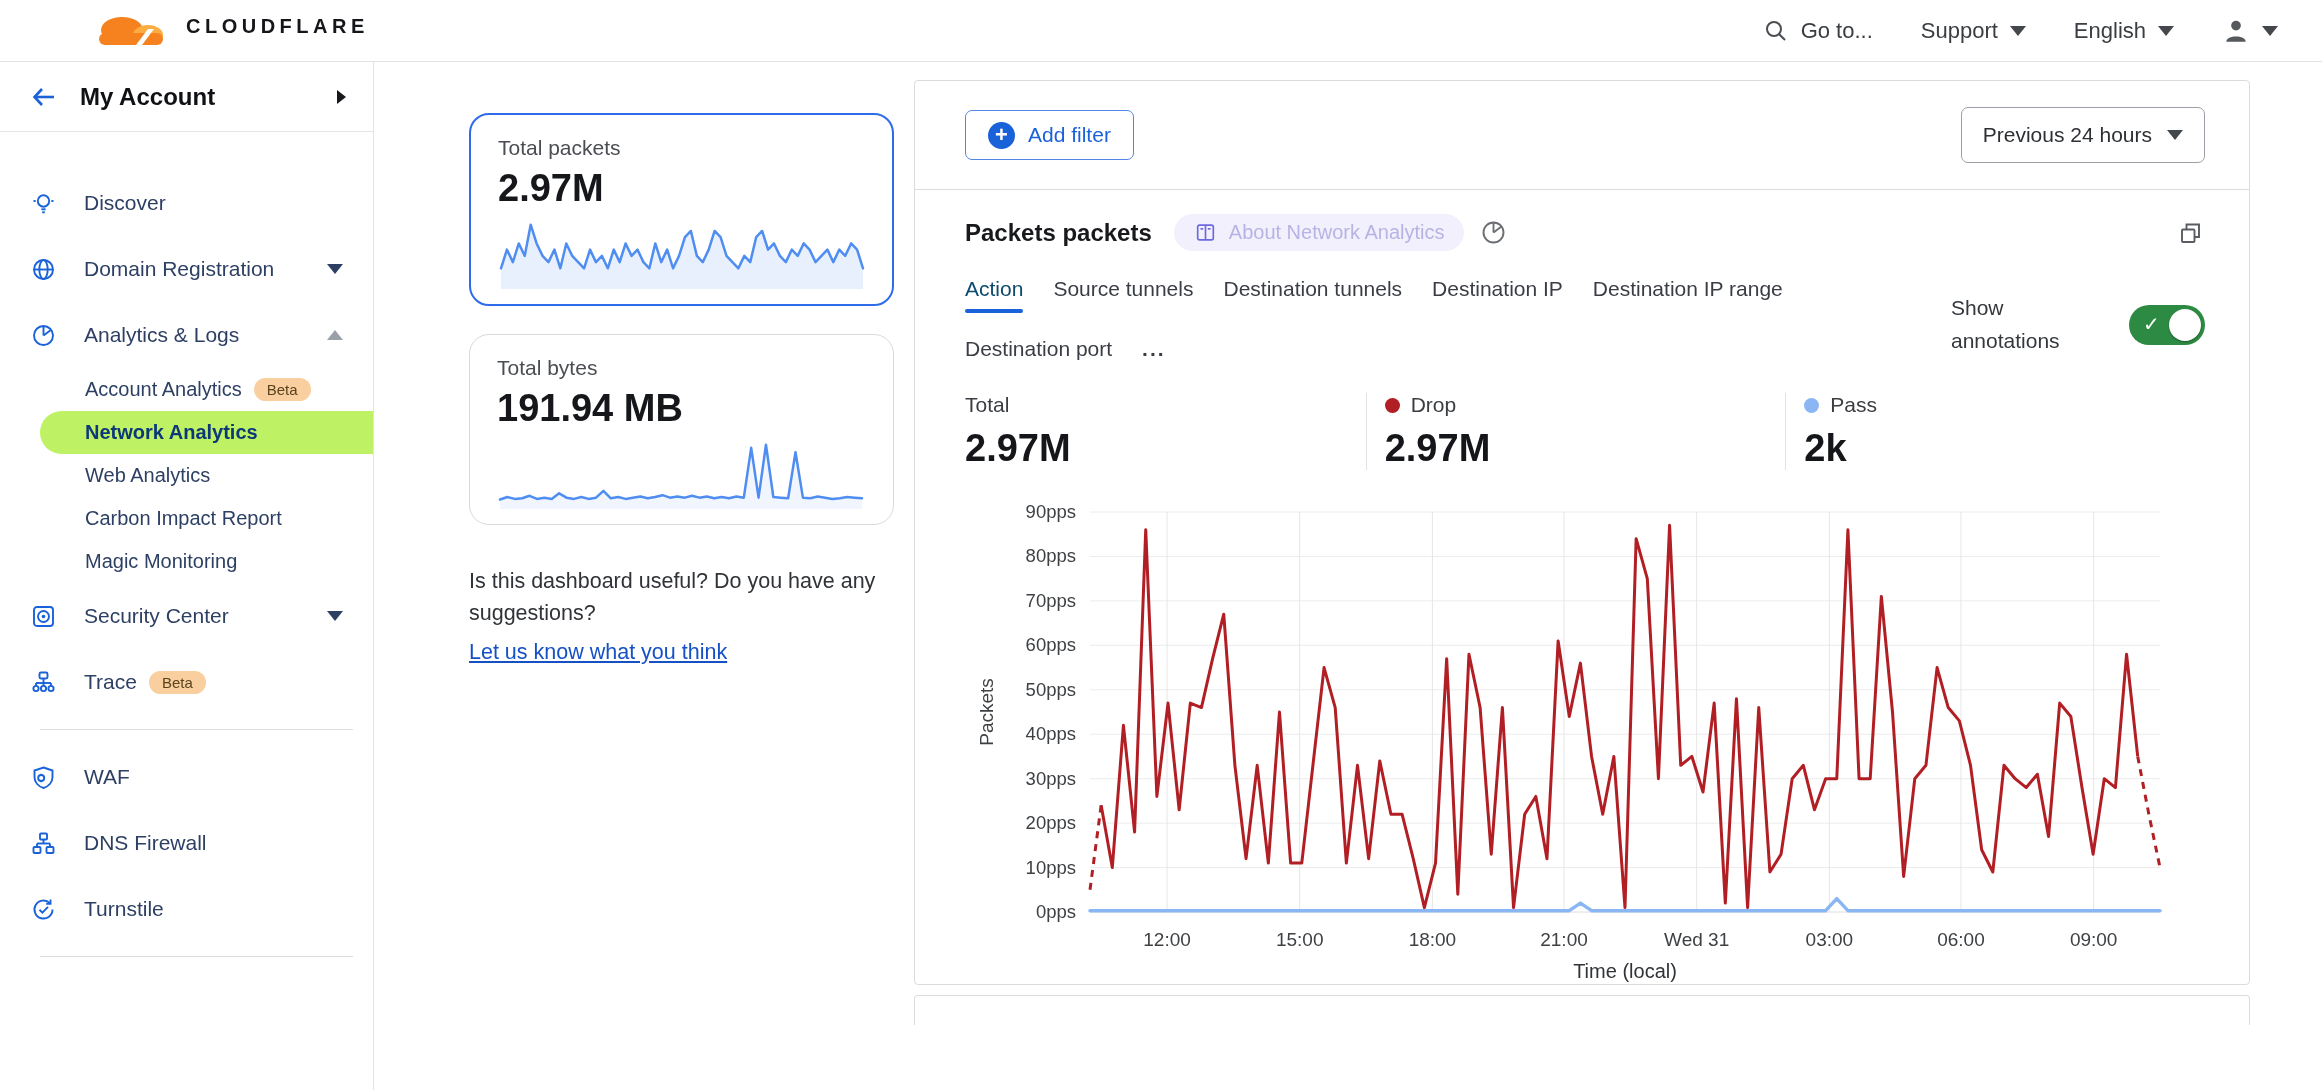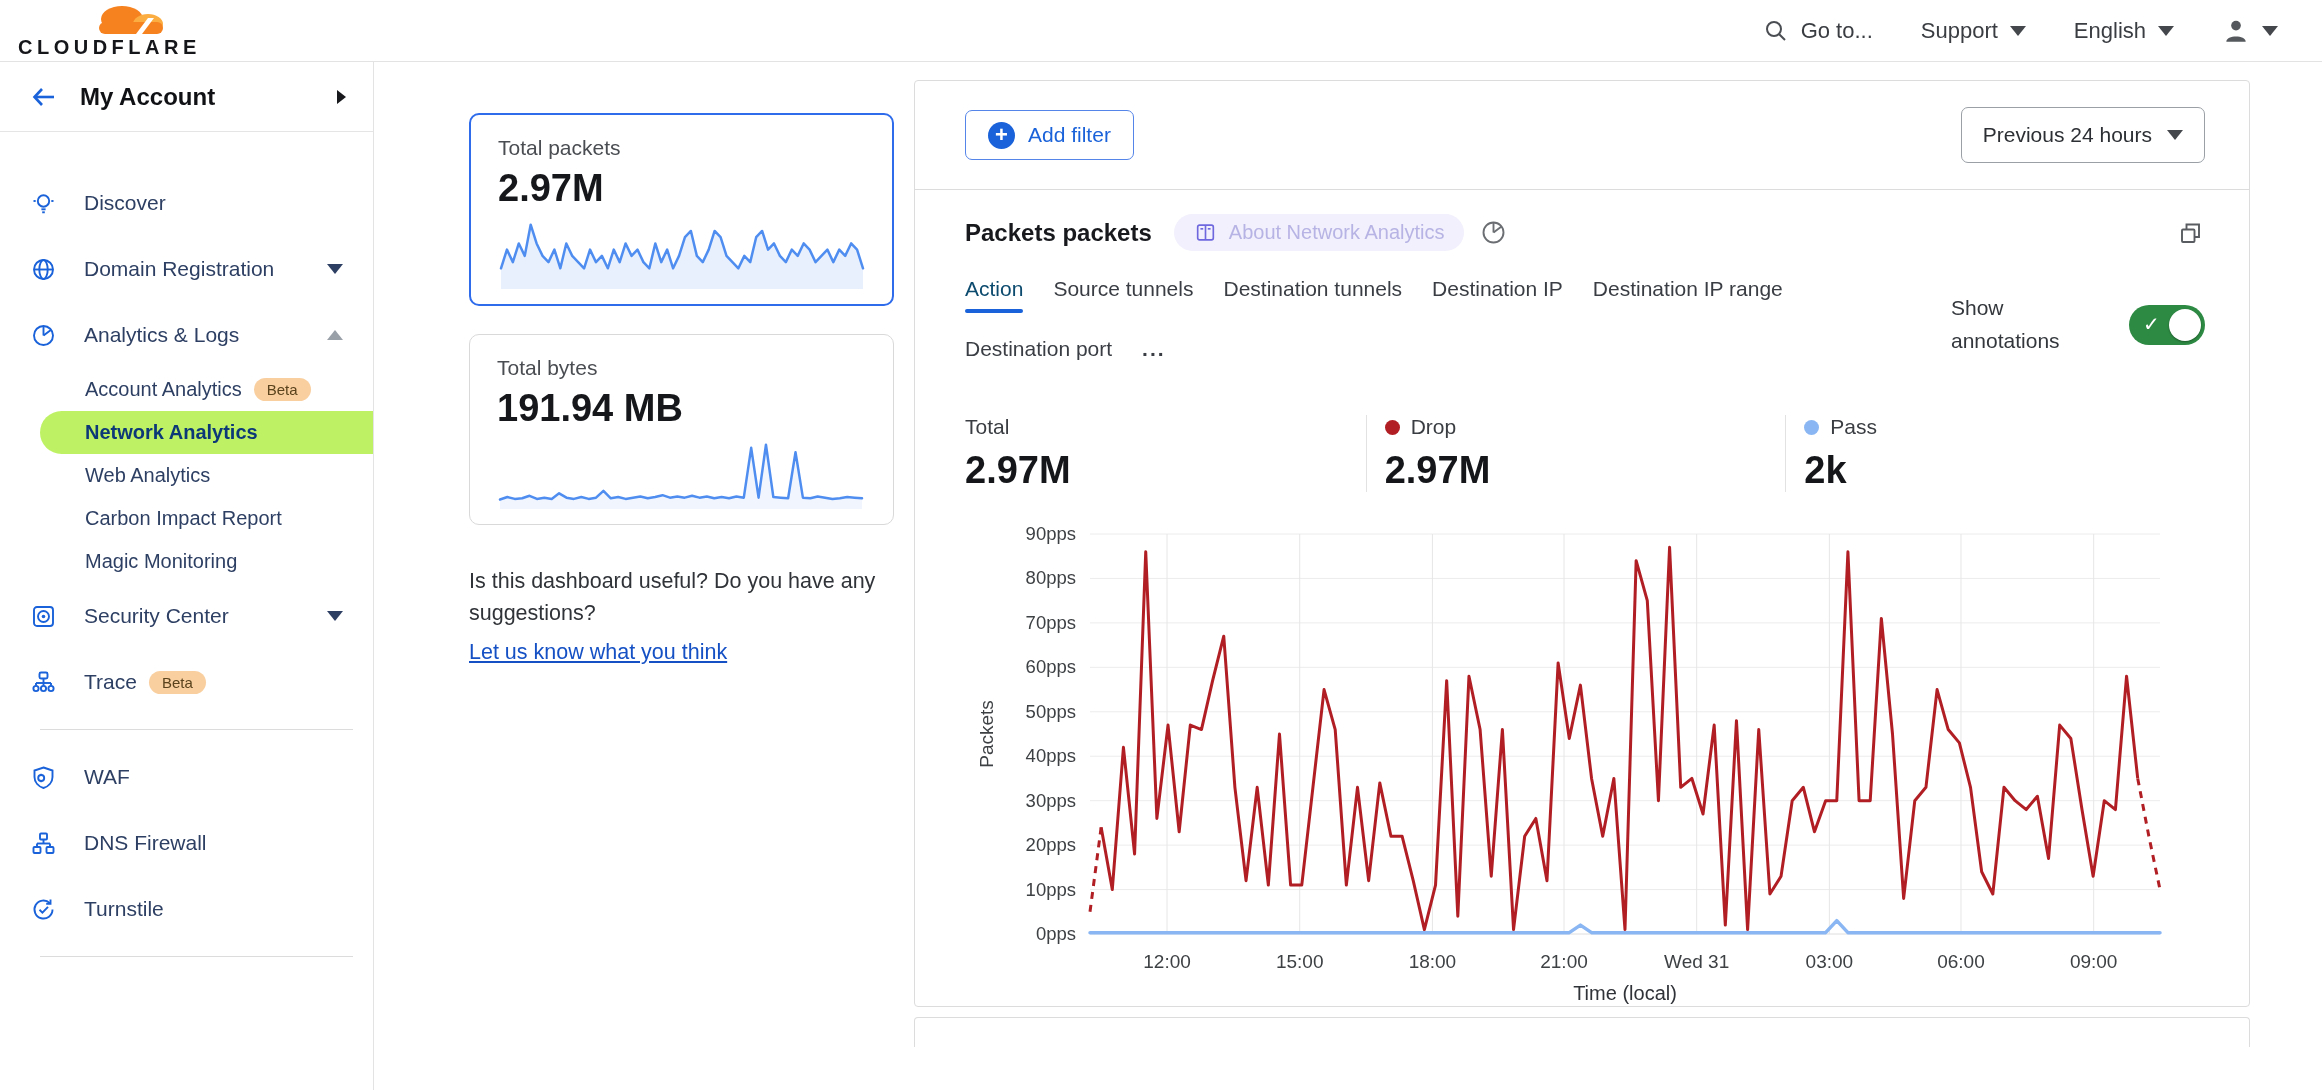--- a/index.html
+++ b/index.html
@@ -2,21 +2,21 @@
 <html><head>
 <meta charset="utf-8">
 <style>
   *{box-sizing:border-box;margin:0;padding:0}
   html,body{width:2322px;height:1090px;overflow:hidden}
   body{font-family:"Liberation Sans","DejaVu Sans",sans-serif;background:#fff;color:#222}
   svg{display:block}
 
   
   .topbar{height:62px;display:flex;align-items:center;padding:0 44px 0 18px;border-bottom:1px solid #e3e3e3;background:#fff}
-  .logo{display:flex;flex-direction:column;line-height:1}
+  .logo{display:flex;line-height:1}
   .logo .cloud{margin-left:56px}
   .brand{font-size:20px;font-weight:bold;letter-spacing:4.5px;color:#15161a;margin-top:1px}
   .topnav{margin-left:auto;display:flex;align-items:center;gap:48px;font-size:22px;color:#3a3d42}
   .topnav .navitem{display:flex;align-items:center;gap:12px;cursor:pointer}
   .caret{width:0;height:0;border-left:8px solid transparent;border-right:8px solid transparent;border-top:10px solid #44474c;display:inline-block}
   .caret.blue{border-top-color:#2d3f63}
   .caret.up{border-top:none;border-bottom:10px solid #9aa0a8}
 
   
   .layout{display:flex;height:1028px}
@@ -31,21 +31,21 @@
   .nav-item .nicon{width:27px;height:27px;margin-right:27px;color:#1a62d9;flex:none}
   .nav-item .ncaret{margin-left:auto;margin-right:30px}
   .sub-item{height:43px;display:flex;align-items:center;padding-left:85px;font-size:20px;color:#2d3f63;cursor:pointer}
   .sub-item.active{background:#bef264;border-radius:24px 0 0 24px;margin-left:40px;padding-left:45px;font-weight:bold;color:#0d3878}
   .beta{background:#f9cf9f;color:#5a431d;font-size:15px;padding:3px 13px;border-radius:13px;margin-left:12px;font-weight:normal}
   .sdivider{height:1px;background:#dcdcdc;margin:14px 20px 14px 40px}
   .nav-item.partial{height:46px;align-items:flex-start;padding-top:14px}
 
   
   .mid{width:540px;padding:51px 0 0 95px;flex:none}
-  .stat-card{width:425px;border:1px solid #d9d9d9;border-radius:10px;padding:21px 27px 14px;background:#fff}
+  .stat-card{width:425px;border:1px solid #d9d9d9;border-radius:20px;padding:21px 27px 14px;background:#fff}
   .stat-card.selected{border:2px solid #2e6cec}
   .stat-label{font-size:21px;color:#4a4d52}
   .stat-value{font-size:38px;font-weight:bold;color:#15171a;margin-top:7px}
   .sparkwrap{margin-top:8px}
   .stat-card + .stat-card{margin-top:28px}
   .feedback{margin-top:40px;width:445px;font-size:21.5px;color:#303338;line-height:1.5}
   .feedback a{display:inline-block;margin-top:6px;color:#1551c5;text-decoration:underline;cursor:pointer}
 
   
   .main{flex:1;margin:18px 72px 0 0}
@@ -64,21 +64,21 @@
   .tabs{display:flex;flex-wrap:wrap;gap:24px 30px;max-width:930px;font-size:21px;color:#3a3e44}
   .tab{padding-bottom:12px;position:relative;cursor:pointer;white-space:nowrap}
   .tab.active{color:#0c4a6e}
   .tab.active::after{content:"";position:absolute;left:0;right:0;bottom:0;height:4px;background:#1a62d9;border-radius:2px}
   .tab-more{font-weight:bold;letter-spacing:2px}
   .annot{display:flex;align-items:center;gap:26px;flex:none}
   .annot-label{font-size:21px;color:#34383d;line-height:1.55;width:152px}
   .toggle{width:76px;height:40px;border-radius:20px;background:#2d8a43;position:relative;cursor:pointer;flex:none}
   .toggle .tick{position:absolute;left:14px;top:7px;color:#fff;font-size:20px;font-weight:bold}
   .toggle .knob{position:absolute;right:4px;top:4px;width:32px;height:32px;border-radius:50%;background:#fff;box-shadow:0 1px 2px rgba(0,0,0,.35)}
-  .stats-row{display:flex;margin-top:42px}
+  .stats-row{display:flex;margin-top:20px}
   .stat-col{flex:1;padding-left:18px;border-left:1px solid #e2e2e2}
   .stat-col:first-child{border-left:none;padding-left:0}
   .stat-col .lab{display:flex;align-items:center;gap:11px;font-size:21px;color:#3a3d42}
   .dot{width:15px;height:15px;border-radius:50%;flex:none}
   .drop-dot{background:#b11f24}
   .pass-dot{background:#8ab7f3}
   .stat-col .val{font-size:38px;font-weight:bold;color:#141619;margin-top:10px}
   .chart-wrap{margin-top:34px}
   .next-card-sliver{margin-top:10px;border:1px solid #dcdcdc;border-bottom:none;border-radius:4px 4px 0 0;height:30px;background:#fff}
 </style>

